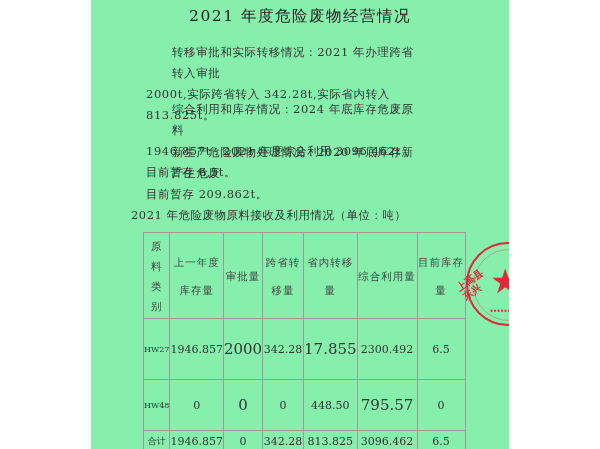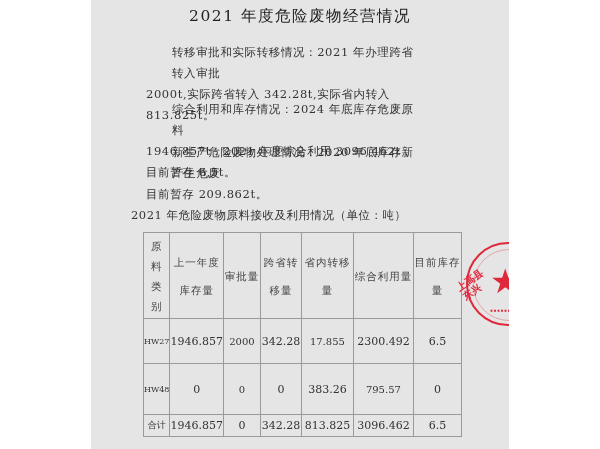--- a/index.html
+++ b/index.html
@@ -11,21 +11,21 @@
       overflow: hidden;
       font-family: "DejaVu Serif", "Liberation Serif", serif;
       color: #2a2a2a;
     }
     .page {
       position: absolute;
       left: 91px;
       top: 0;
       width: 418px;
       height: 449px;
-      background: #e5e5e5;
+      background: #86efac;
       overflow: hidden;
     }
     .title {
       position: absolute;
       left: 0;
       top: 6px;
       width: 418px;
       text-align: center;
       font-size: 15.5px;
       letter-spacing: 1.5px;
@@ -74,25 +74,25 @@
     }
     table.data th.narrow { line-height: 20px; }
     .col0 { width: 24px; }
     .col1 { width: 49px; }
     .col2 { width: 36px; }
     .col3 { width: 40px; }
     .col4 { width: 51px; }
     .col5 { width: 59px; margin-top: 21px; }
     .col6 { width: 47px; }
     tr.hdr { height: 86px; }
-    tr.r1 { height: 45px; margin-left: 32px; }
+    tr.r1 { height: 61px; margin-left: 32px; }
     tr.r2 { height: 51px; }
     tr.r3 { height: 22px; }
     td.code { font-size: 8px; }
-    td.big { font-size: 10px; }
+    td.big { font-size: 15px; }
     td.left { text-align: left; padding-left: 4px; }
     .stamp {
       position: absolute;
       left: 375px;
       top: 242px;
       width: 84px;
       height: 84px;
       border: 2.5px solid #e0283b;
       border-radius: 50%;
       box-sizing: border-box;
@@ -198,21 +198,21 @@
       <td>342.28</td>
       <td class="big">17.855</td>
       <td>2300.492</td>
       <td>6.5</td>
     </tr>
     <tr class="r2">
       <td class="code">HW48</td>
       <td>0</td>
       <td class="big">0</td>
       <td>0</td>
-      <td>383.26</td>
+      <td>448.50</td>
       <td class="big">795.57</td>
       <td>0</td>
     </tr>
     <tr class="r3">
       <td style="font-size:9px">合计</td>
       <td>1946.857</td>
       <td>0</td>
       <td>342.28</td>
       <td>813.825</td>
       <td>3096.462</td>

